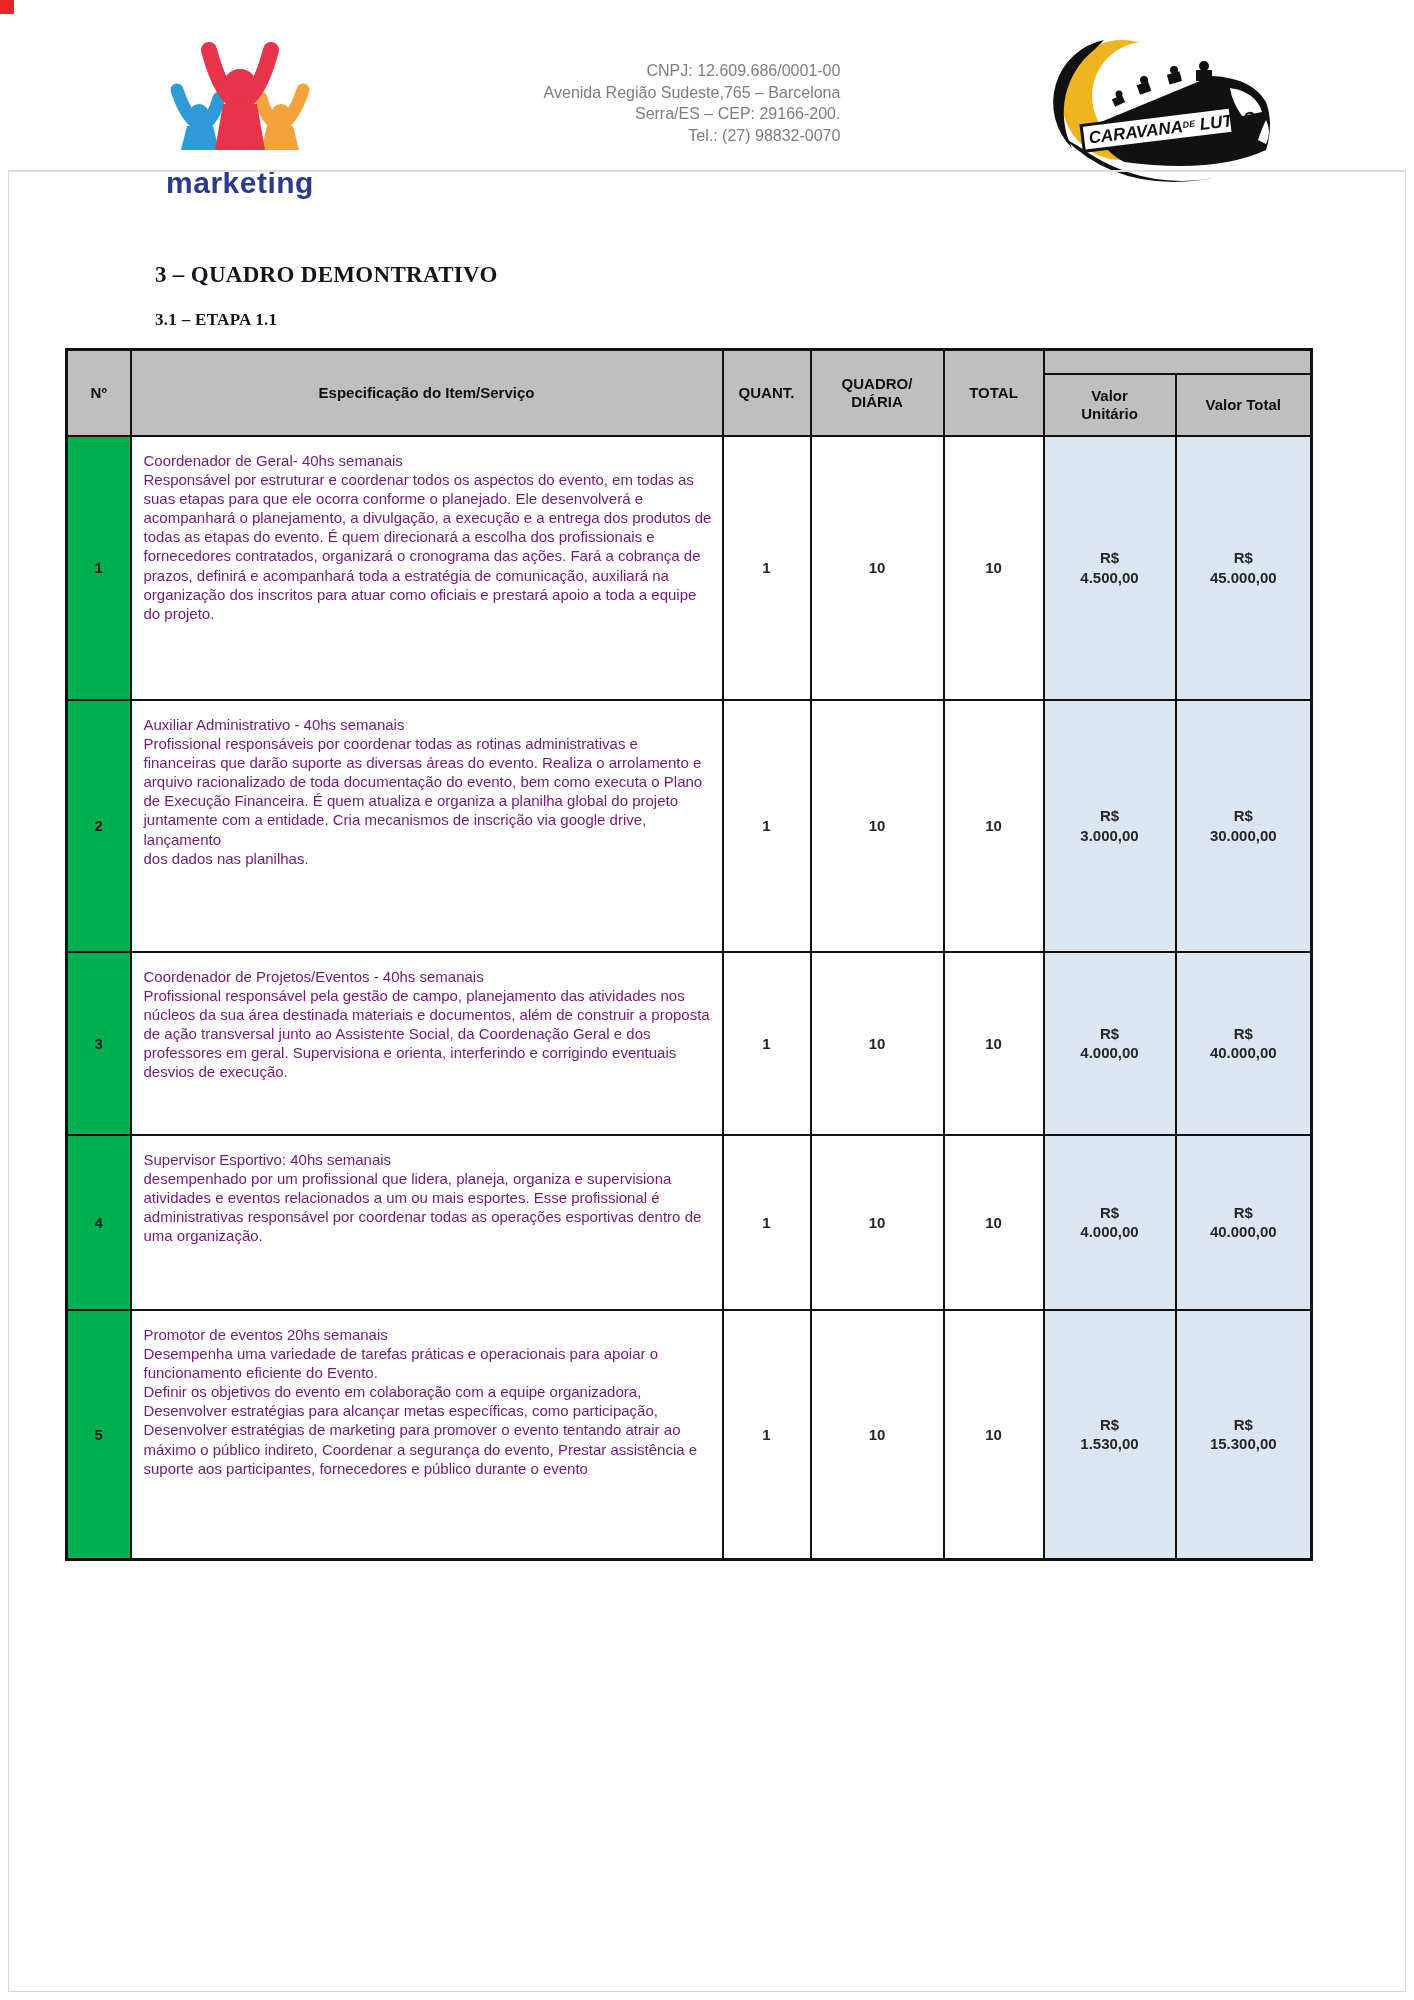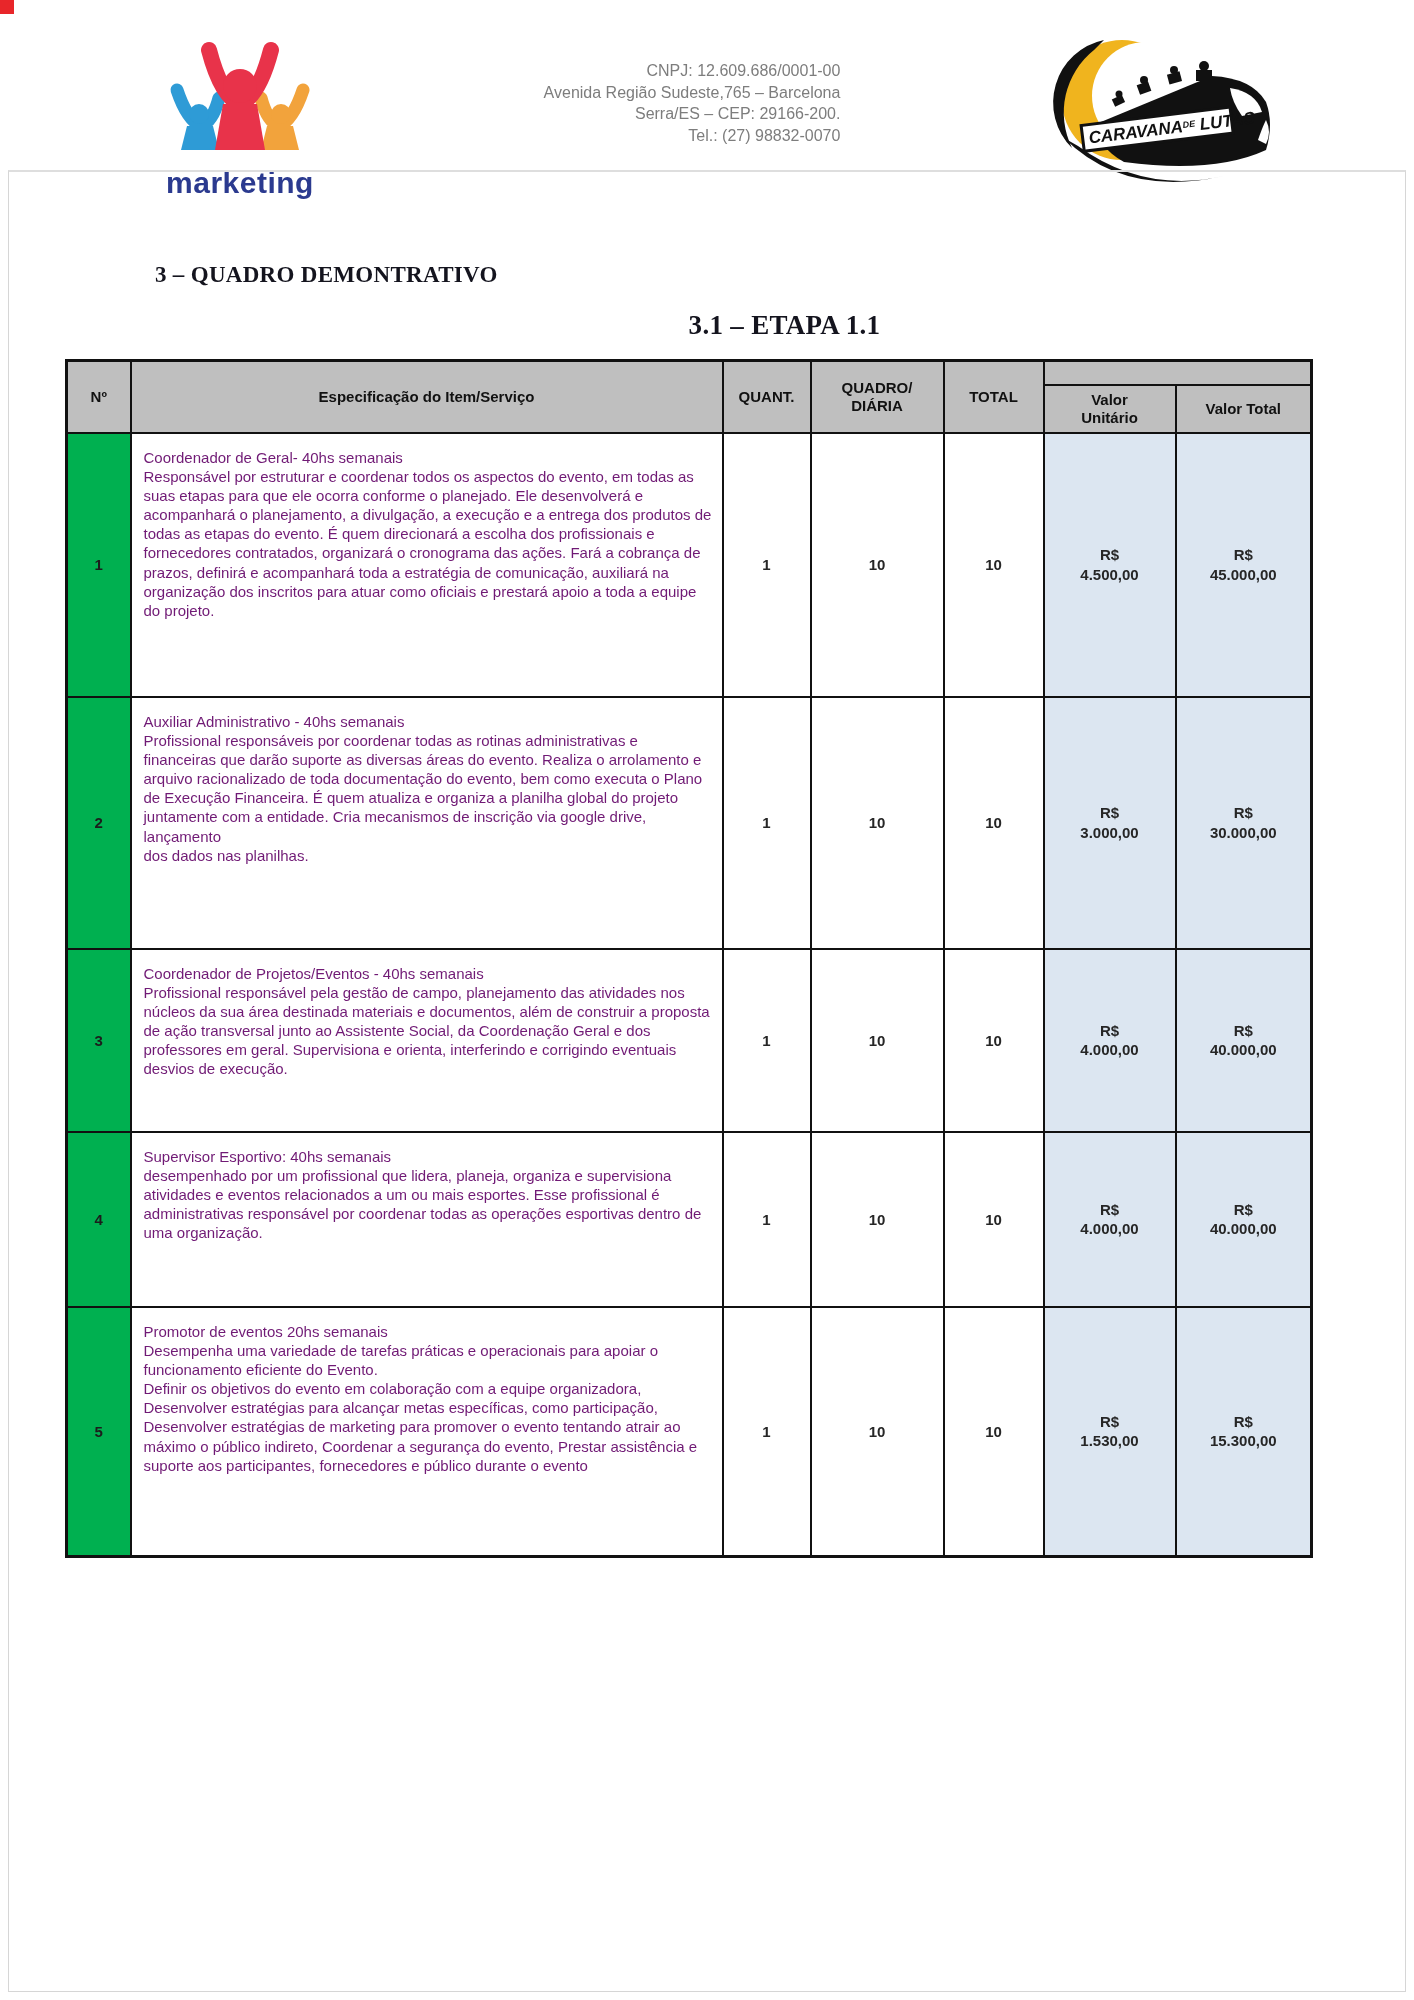--- a/index.html
+++ b/index.html
@@ -16,31 +16,31 @@
   
   .header{ display:flex; align-items:flex-start; justify-content:space-between; padding:28px 130px 0 130px; height:200px; }
   .logo-left{ width:220px; text-align:center; }
   .logo-left .wordmark{ font-weight:bold; font-size:30px; color:#2b3a8f; letter-spacing:.5px; margin-top:-6px; }
   .address{ text-align:right; color:#7d7d7d; font-size:16px; line-height:1.35; padding-top:32px; white-space:pre-line; }
   .logo-right{ width:250px; }
   
   .sec-title{ font-family:"Liberation Serif", serif; font-weight:bold; color:#14141e;
               font-size:23px; margin:62px 0 0 155px; letter-spacing:.3px;}
   .sec-subtitle{ font-family:"Liberation Serif", serif; font-weight:bold; color:#14141e;
-              font-size:27px; margin:22px 0 18px 155px; letter-spacing:.3px;text-align:center;}
+              font-size:17px; margin:22px 0 18px 155px; letter-spacing:.3px;}
   
   table.quadro{ border-collapse:collapse; margin-left:65px; width:1245px; table-layout:fixed;
                 border:3px solid #111; }
   .quadro th, .quadro td{ border:2px solid #111; vertical-align:middle; }
   .quadro thead th{
     background:#bfbfbf; font-size:15px; font-weight:bold; color:#111;
     text-align:center; white-space:pre-line; line-height:1.2; padding:4px;
   }
   th.group-strip{ height:24px; padding:0; }
-  th.vu-head{ background:#d8d5c8; height:48px; }
+  th.vu-head{ background:#d8d5c8; height:62px; }
   th.vt-head{ background:#bfbfbf; }
   td.num{ background:#00b050; text-align:center; font-weight:bold; font-size:15px; color:#1c1c1c; }
   td.desc{ vertical-align:top; padding:14px 10px 8px 12px; font-size:15px; line-height:1.28;
            color:#701a75; white-space:pre-line; }
   td.val{ text-align:center; font-size:15px; font-weight:bold; color:#262626; }
   td.money{ background:#dce6f1; text-align:center; font-size:15px; font-weight:bold;
             color:#262626; white-space:pre-line; line-height:1.3; }
   tr.r1{ height:264px; } tr.r2{ height:252px; } tr.r3{ height:183px; }
   tr.r4{ height:175px; } tr.r5{ height:250px; }
 </style>

